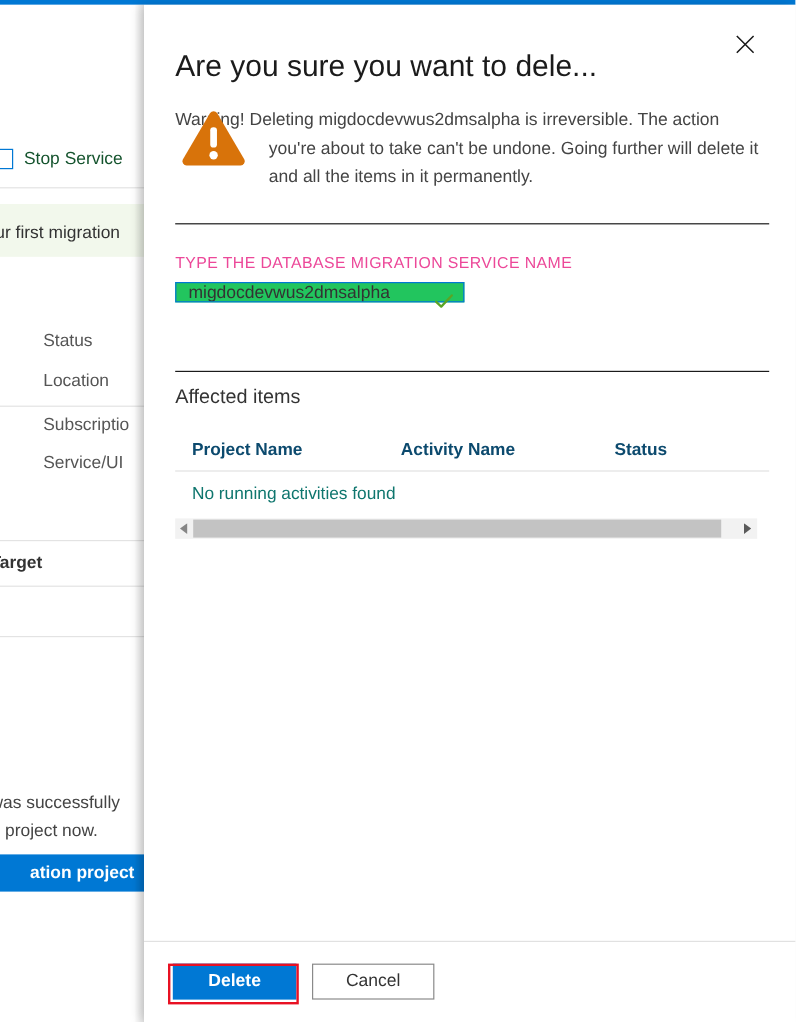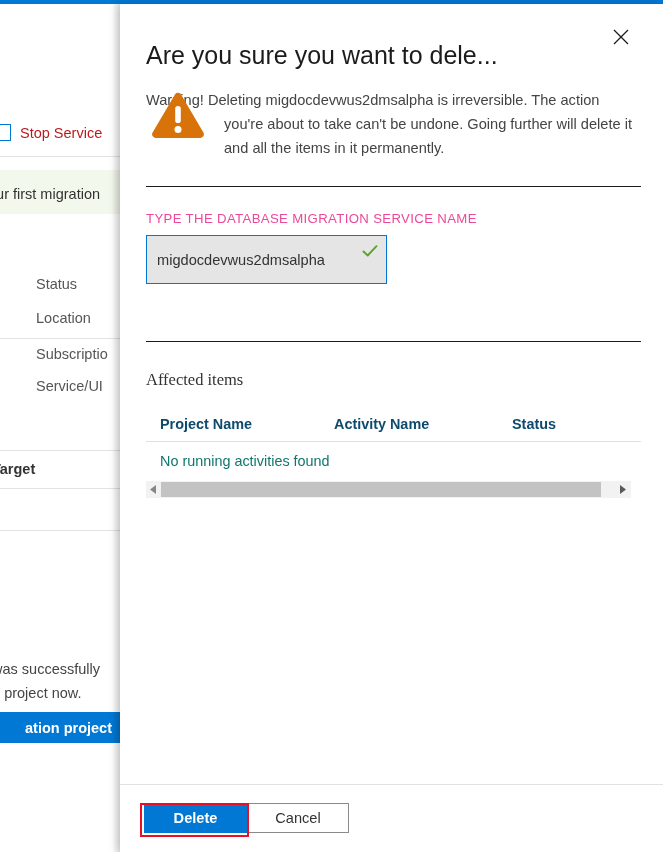--- a/index.html
+++ b/index.html
@@ -26,21 +26,21 @@
     background: linear-gradient(to right, rgba(0,0,0,0), rgba(0,0,0,0.10));
   }
   .bg-cmdrow {
     position: absolute; top: 124px; left: -6px;
     display: flex; align-items: center; gap: 9px;
   }
   .bg-check {
     width: 17px; height: 17px; border: 1.6px solid #0078D4; background: #fff;
     flex: none;
   }
-  .bg-cmd-label { font-size: 14.5px; color: #b91c1c; white-space: nowrap; }
+  .bg-cmd-label { font-size: 14.5px; color: #14532d; white-space: nowrap; }
   .bg-rule {
     position: absolute; left: 0; width: 120px; height: 1px; background: #e3e3e3;
   }
   .bg-banner {
     position: absolute; top: 166px; left: 0; width: 120px; height: 44px;
     background: #f2f8ec;
   }
   .bg-banner-txt {
     position: absolute; top: 186px; left: -12px;
     font-size: 14.5px; color: #333; white-space: nowrap;
@@ -97,38 +97,38 @@
   }
   .rule-dark.one { margin-top: 24px; }
   .rule-dark.two { margin-top: 0; }
 
   .field-label {
     font-size: 13.2px; letter-spacing: 0.35px; color: #ec4899;
     margin-top: 24px; text-transform: uppercase;
   }
   .field-wrap {
     position: relative; margin-top: 9px;
-    width: 241px; height: 49px;
-    border: 1.6px solid #0078D4; background: #e5e5e5;
+    width: 241px; height: 17px;
+    border: 1.6px solid #0078D4; background: #22c55e;
     display: flex; align-items: flex-end;
   }
   .field-input {
     border: none; outline: none; background: transparent;
     font-family: "Liberation Sans", sans-serif;
     font-size: 14.6px; color: #333; padding: 0 0 0 10px;
     width: 196px; height: 100%;
   }
   .check-ok {
     position: absolute; right: 7px; top: 6px; width: 18px; height: 18px;
   }
 
   .spacer-a { height: 57px; }
 
   .section-title {
-    font-size: 16.5px; color: #333; margin-top: 28px; font-family: Liberation Serif, serif;
+    font-size: 16.5px; color: #333; margin-top: 12px;
   }
 
   
   .tbl { margin-top: 26px; width: 495px; }
   .tbl-head {
     display: flex; font-size: 14.4px; font-weight: bold; color: #0c4a6e;
     padding: 0 0 9px 14px;
     border-bottom: 1px solid #e1e1e1;
   }
   .th-0 { width: 174px; }
@@ -150,21 +150,21 @@
     height: 15px; background: #c3c3c3; flex: none; cursor: pointer;
   }
   .sb-track { flex: 1; height: 15px; }
 
   
   .panel-footer {
     position: absolute; left: 0; bottom: 0; width: 543px; height: 68px;
     border-top: 1px solid #e1e1e1; background: #fff;
   }
   .footer-inner {
-    display: flex; align-items: center; padding: 18px 0 0 24px;
+    display: flex; align-items: center; gap: 13px; padding: 18px 0 0 24px;
   }
   .btn-delete {
     width: 103px; height: 30px; background: #0078D4; color: #fff;
     border: none; cursor: pointer;
     font-family: "Liberation Sans", sans-serif;
     font-size: 14.6px; font-weight: bold;
   }
   .btn-cancel {
     width: 102px; height: 30px; background: #fff; color: #333;
     border: 1px solid #8a8a8a; cursor: pointer;

